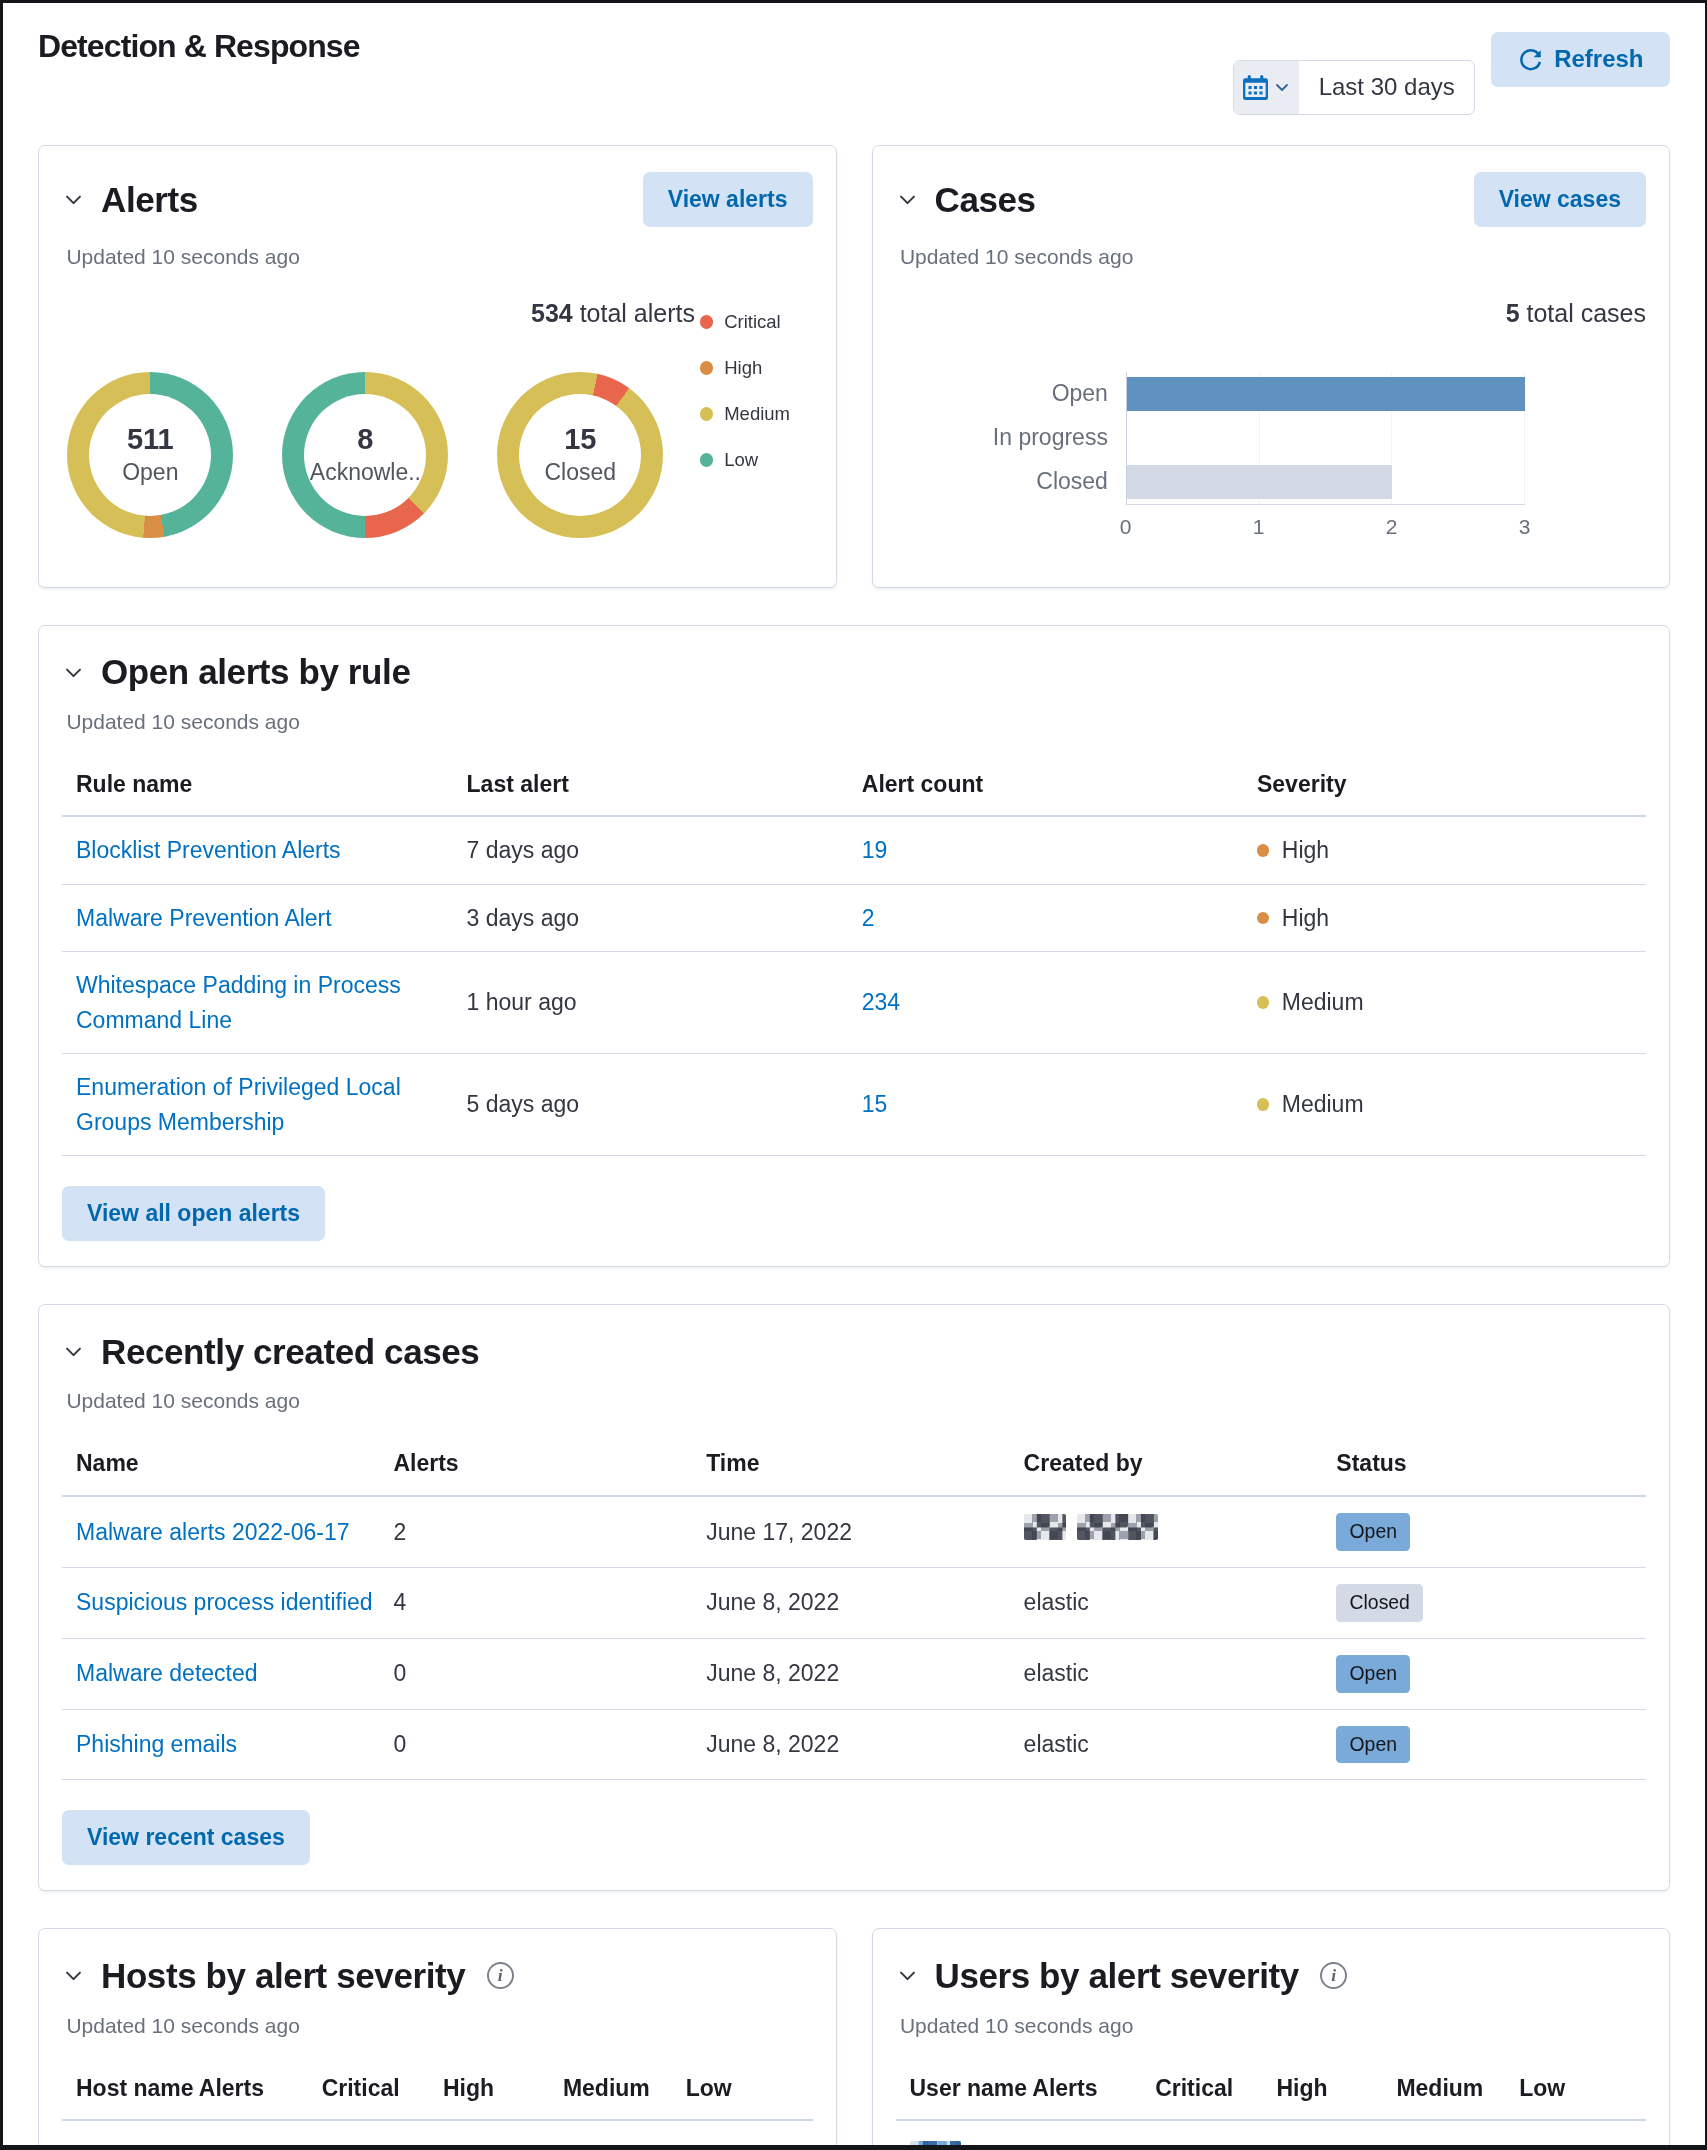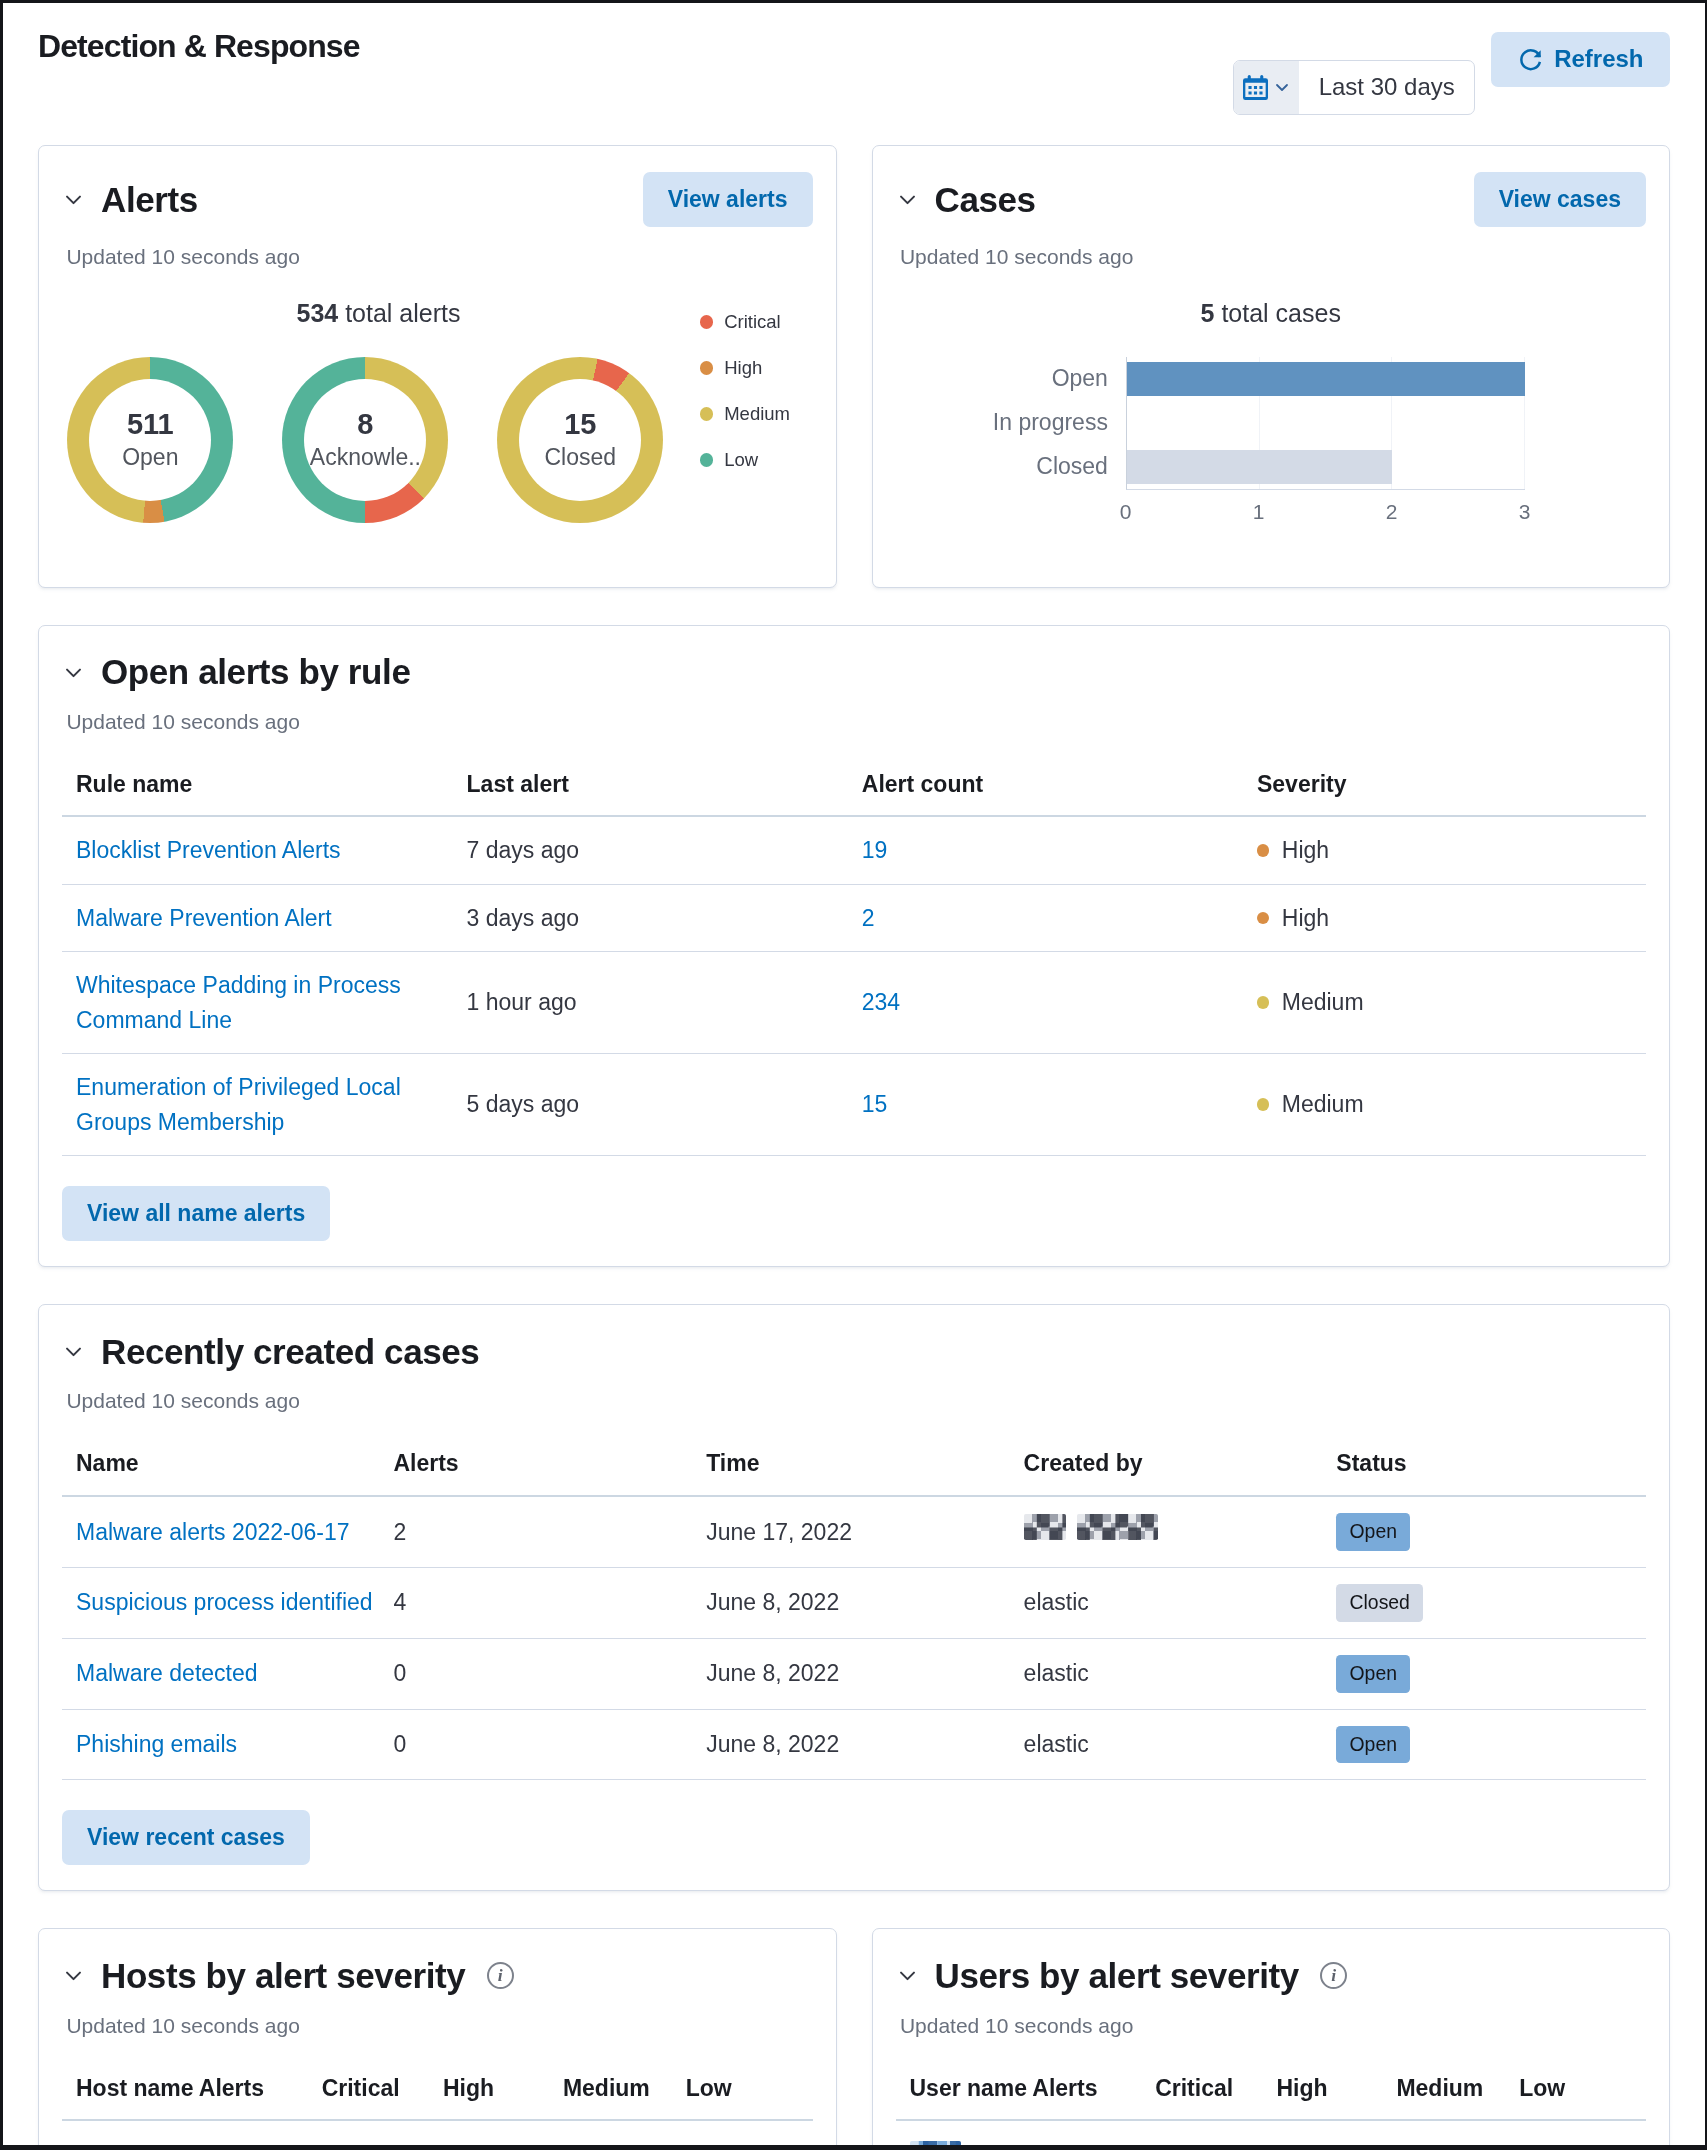--- a/index.html
+++ b/index.html
@@ -35,21 +35,21 @@
   .info-icon { width:27px; height:27px; border:2.2px solid #7d828c; border-radius:50%; display:inline-flex; align-items:center;
     justify-content:center; font-family:"Liberation Serif",serif; font-style:italic; font-weight:700; font-size:17.6px; color:#5d626c; margin-left:5.3px; cursor:pointer; }
   .updated { font-size:21px; color:#69707d; margin:17.6px 0 0 4.4px; }
   .btn-tinted { background:#d3e3f5; color:#0268ad; border:none; border-radius:7px; height:55px; padding:0 25px;
     font-size:23px; font-weight:600; cursor:pointer; font-family:inherit; }
   .btn-foot { margin-top:30px; }
   a.link { color:#0071c2; text-decoration:none; cursor:pointer; }
   
   .chart-flex { display:flex; margin-top:30px; }
   .donut-zone { width:633px; }
-  .total-line { text-align:center; font-size:25px; color:#343741; margin-bottom:29px; }
+  .total-line { text-align:right; font-size:25px; color:#343741; margin-bottom:44px; }
   .total-line b { font-weight:700; }
   .donut-row { display:flex; gap:49px; padding-left:5.3px; }
   .donut { width:166px; height:166px; border-radius:50%; position:relative; flex:0 0 auto; }
   .donut-hole { position:absolute; inset:22px; border-radius:50%; background:#fff; display:flex; flex-direction:column;
     align-items:center; justify-content:center; }
   .donut-num { font-size:29px; font-weight:700; color:#343741; }
   .donut-label { font-size:23px; color:#51555d; margin-top:3.5px; max-width:111px; white-space:nowrap; overflow:hidden; }
   .legend { margin-left:auto; display:flex; flex-direction:column; gap:24px; padding-top:12.4px; min-width:113px; }
   .legend-item { display:flex; align-items:center; gap:11.5px; font-size:18.5px; color:#343741; cursor:pointer; }
   .legend-dot { width:13.2px; height:13.2px; border-radius:50%; flex:0 0 auto; }
@@ -316,21 +316,21 @@
               <div><a class="link rule-link">Enumeration of Privileged Local Groups Membership</a></div>
               <div>5 days ago</div>
               <div><a class="link">15</a></div>
               <div class="sev">
                 <span class="dot medium"></span>
                 <span>Medium</span>
               </div>
             </div>
           </div>
       </div>
-      <button class="btn-tinted btn-foot">View all name alerts</button>
+      <button class="btn-tinted btn-foot">View all open alerts</button>
     </div>
   </div>
 
   <div class="row-full">
     <div class="panel">
       <div class="panel-head">
         <div class="head-left">
           <span class="chev">
             <svg width="23" height="23" viewBox="0 0 16 16">
                 <path d="M3.5 6l4.5 4.5L12.5 6" fill="none" stroke="#343741" stroke-width="1.4" stroke-linecap="round" stroke-linejoin="round"></path>

